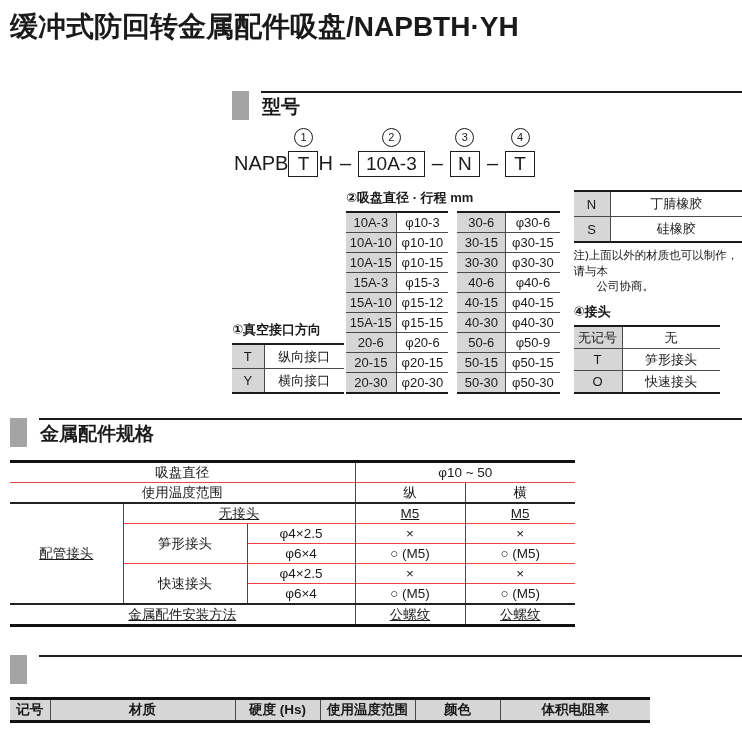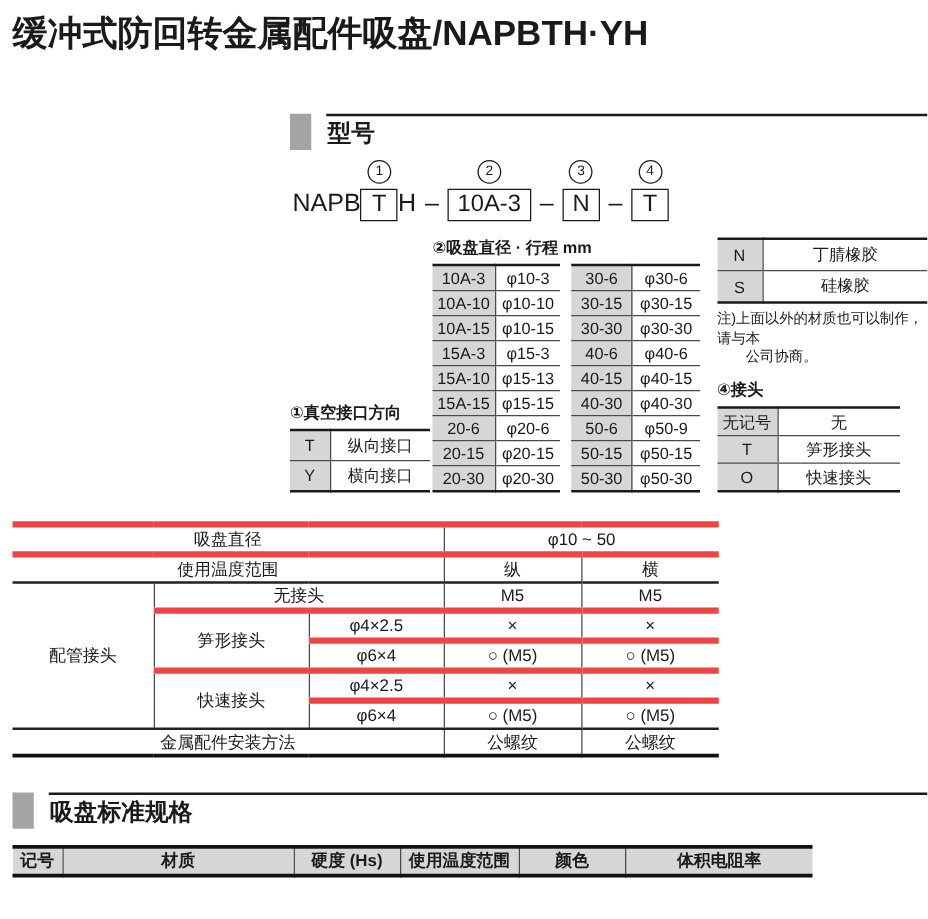--- a/index.html
+++ b/index.html
@@ -64,24 +64,24 @@
   table.t4 td.code { width:42px; }
   table.t4 td.val  { width:91px; }
 
   
   .fitting-sec { margin:23px 0 0 10px; width:732px; }
   table.spec {
     border-collapse:collapse; margin-top:12px;
     border-top:3px solid #111; border-bottom:3px solid #111; table-layout:fixed;
   }
   table.spec td {
-    border-top:5px solid #ef4444; font-size:13.5px; height:19px;
+    border-top:1px solid #ef4444; font-size:13.5px; height:19px;
     text-align:center; padding:0 3px; white-space:nowrap; overflow:hidden;
   }
-  table.spec tr.thick td { border-top:2px solid #222; }
+  table.spec tr.thick td { border-top:2px solid #222;text-decoration:underline; }
   table.spec td.vl { border-left:1px solid #4a4a4a; }
 
   
   .standard-sec { margin:27px 0 0 10px; width:732px; }
   table.std {
     border-collapse:collapse; margin-top:12px;
     border-top:3px solid #111; border-bottom:3px solid #111; table-layout:fixed;
   }
   table.std th, table.std td {
     border-top:1px solid #4a4a4a; font-size:13.5px; height:20px;
@@ -159,21 +159,21 @@
           <tr>
                 <td class="code">10A-15</td>
                 <td class="val">φ10-15</td>
               </tr>
           <tr>
                 <td class="code">15A-3</td>
                 <td class="val">φ15-3</td>
               </tr>
           <tr>
                 <td class="code">15A-10</td>
-                <td class="val">φ15-13</td>
+                <td class="val">φ15-12</td>
               </tr>
           <tr>
                 <td class="code">15A-15</td>
                 <td class="val">φ15-15</td>
               </tr>
           <tr>
                 <td class="code">20-6</td>
                 <td class="val">φ20-6</td>
               </tr>
           <tr>
@@ -261,20 +261,24 @@
           <td class="code">O</td>
           <td class="val">快速接头</td>
         </tr>
       </tbody>
         </table>
     </div>
   </div>
 </div>
 
 <div class="fitting-sec">
+  <div class="sec-header">
+    <span class="sec-marker"></span>
+    <span class="sec-title">金属配件规格</span>
+  </div>
   <table class="spec">
     <colgroup>
         <col style="width:113px">
         <col style="width:124px">
         <col style="width:108px">
         <col style="width:110px">
         <col style="width:110px">
       </colgroup>
     <tbody>
         <tr>
@@ -319,21 +323,20 @@
       <td class="vl">公螺纹</td>
       <td class="vl">公螺纹</td>
     </tr>
   </tbody>
     </table>
 </div>
 
 <div class="standard-sec">
   <div class="sec-header">
     <span class="sec-marker"></span>
-    <span class="sec-title">吸盘标准规格</span>
   </div>
   <table class="std">
     <colgroup>
         <col style="width:40px">
         <col style="width:185px">
         <col style="width:85px">
         <col style="width:95px">
         <col style="width:85px">
         <col style="width:150px">
       </colgroup>

